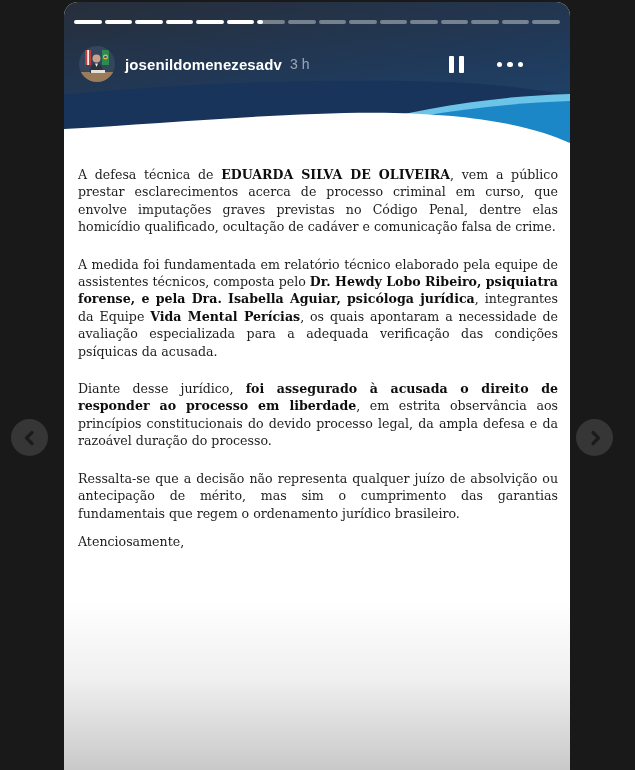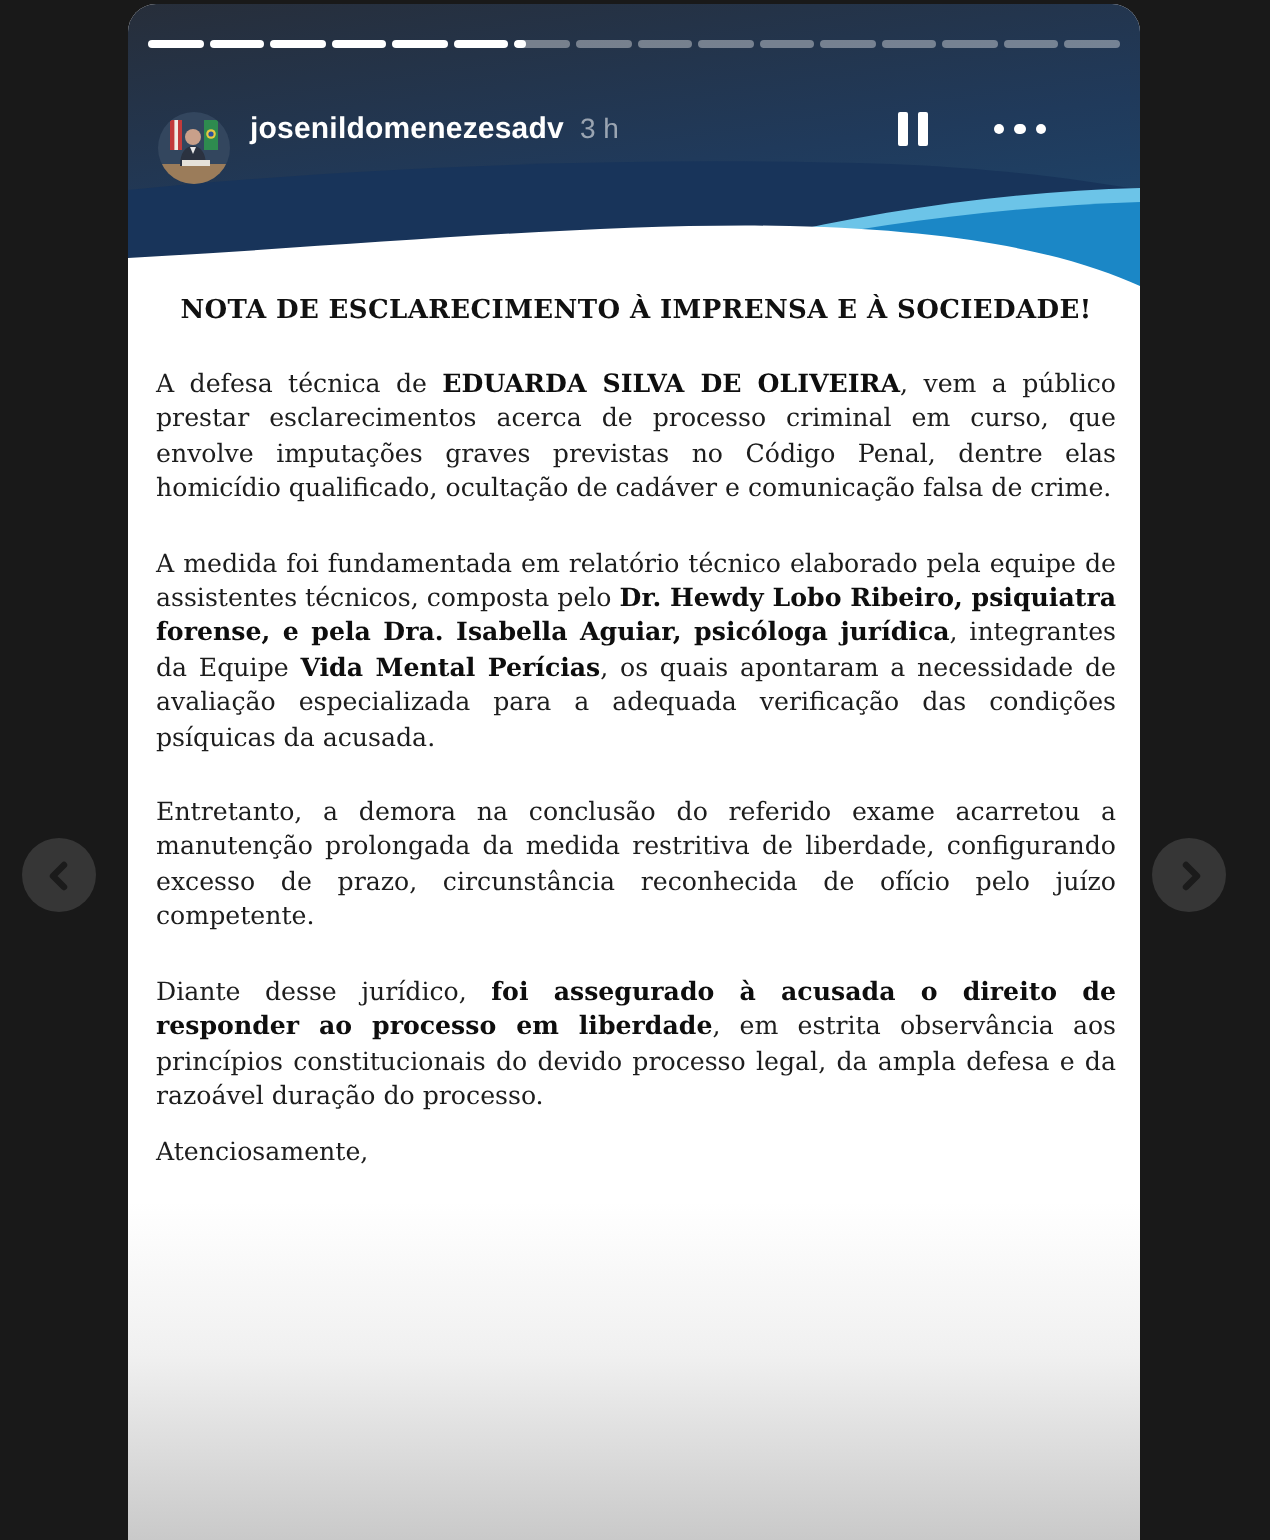--- a/index.html
+++ b/index.html
@@ -21,21 +21,21 @@
   .wave-svg { position:absolute; bottom:-1px; left:0; width:100%; height:75px; display:block; }
 
   .progress-row {
     position:absolute; top:18px; left:10px; right:10px;
     display:flex; gap:3px;
   }
   .seg { flex:1; height:3.5px; border-radius:2px; background:rgba(255,255,255,0.38); overflow:hidden; }
   .seg.full { background:#ffffff; }
   .seg .fill { height:100%; background:#ffffff; border-radius:2px; }
 
-  .user-row { position:absolute; top:54px; left:15px; display:flex; }
+  .user-row { position:absolute; top:44px; left:15px; display:flex; align-items:center; }
   .avatar {
     width:36px; height:36px; border-radius:50%; overflow:hidden; flex:0 0 auto;
     cursor:pointer;
   }
   .username {
     margin-left:10px; color:#ffffff; font-family:"Liberation Sans", sans-serif;
     font-size:15px; font-weight:600; letter-spacing:0.1px; cursor:pointer;
   }
   .timestamp {
     margin-left:8px; color:rgba(255,255,255,0.55);
@@ -156,23 +156,22 @@
         <span style="display:flex;gap:5px;">
             <i></i>
             <i></i>
             <i></i>
           </span>
       </div>
     </div>
   </div>
 
   <div class="doc">
-    <div class="doc-title">NOTA DE ESCLARECIMENTO À IMPRENSA E À SOCIEDADE!</div>
     <div>
         <p class="para"><span>A defesa técnica de </span><b>EDUARDA SILVA DE OLIVEIRA</b><span>, vem a público prestar esclarecimentos acerca de processo criminal em curso, que envolve imputações graves previstas no Código Penal, dentre elas homicídio qualificado, ocultação de cadáver e comunicação falsa de crime.</span></p>
         <p class="para"><span>A medida foi fundamentada em relatório técnico elaborado pela equipe de assistentes técnicos, composta pelo </span><b>Dr. Hewdy Lobo Ribeiro, psiquiatra forense, e pela Dra. Isabella Aguiar, psicóloga jurídica</b><span>, integrantes da Equipe </span><b>Vida Mental Perícias</b><span>, os quais apontaram a necessidade de avaliação especializada para a adequada verificação das condições psíquicas da acusada.</span></p>
-        <p class="para"><span>Entretanto, a demora na conclusão do referido exame acarretou a manutenção prolongada da medida restritiva de liberdade, configurando excesso de prazo, circunstância reconhecida de ofício pelo juízo competente.</span></p>
         <p class="para"><span>Diante desse jurídico, </span><b>foi assegurado à acusada o direito de responder ao processo em liberdade</b><span>, em estrita observância aos princípios constitucionais do devido processo legal, da ampla defesa e da razoável duração do processo.</span></p>
+        <p class="para"><span>Ressalta-se que a decisão não representa qualquer juízo de absolvição ou antecipação de mérito, mas sim o cumprimento das garantias fundamentais que regem o ordenamento jurídico brasileiro.</span></p>
       </div>
     <div class="closing">Atenciosamente,</div>
 
   </div>
 </div>
 
 </body></html>

